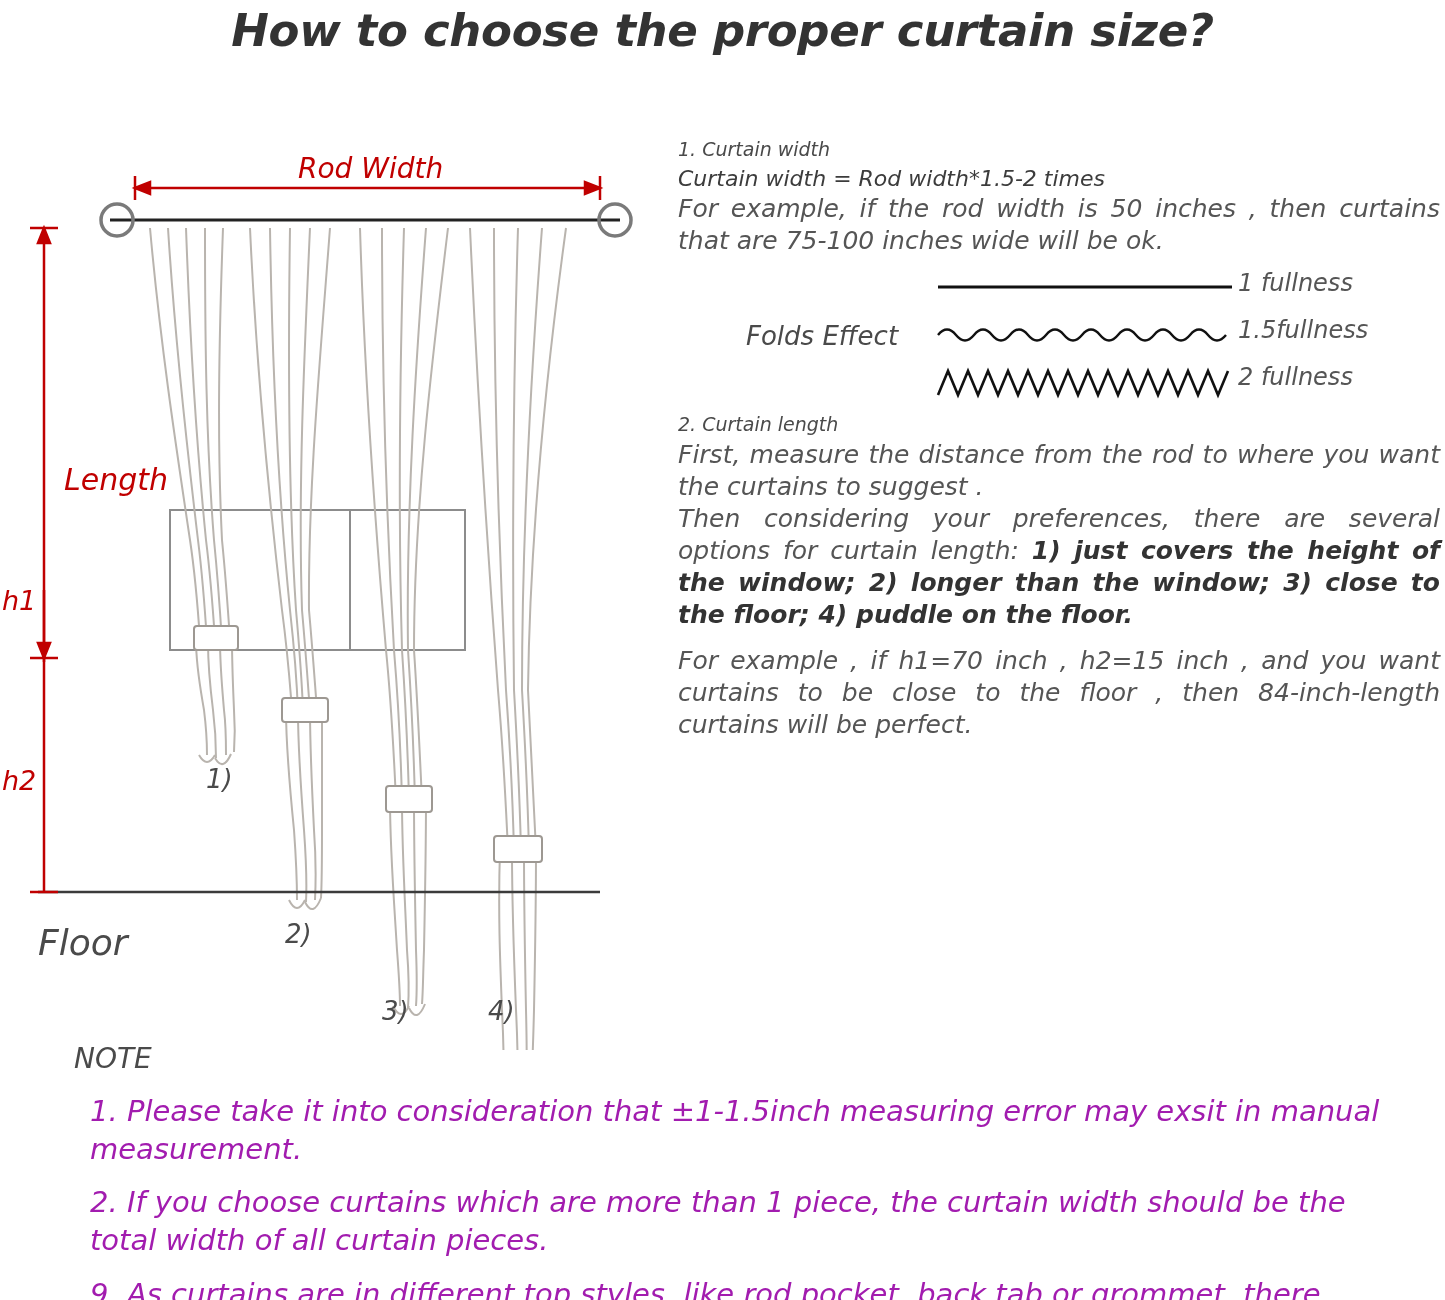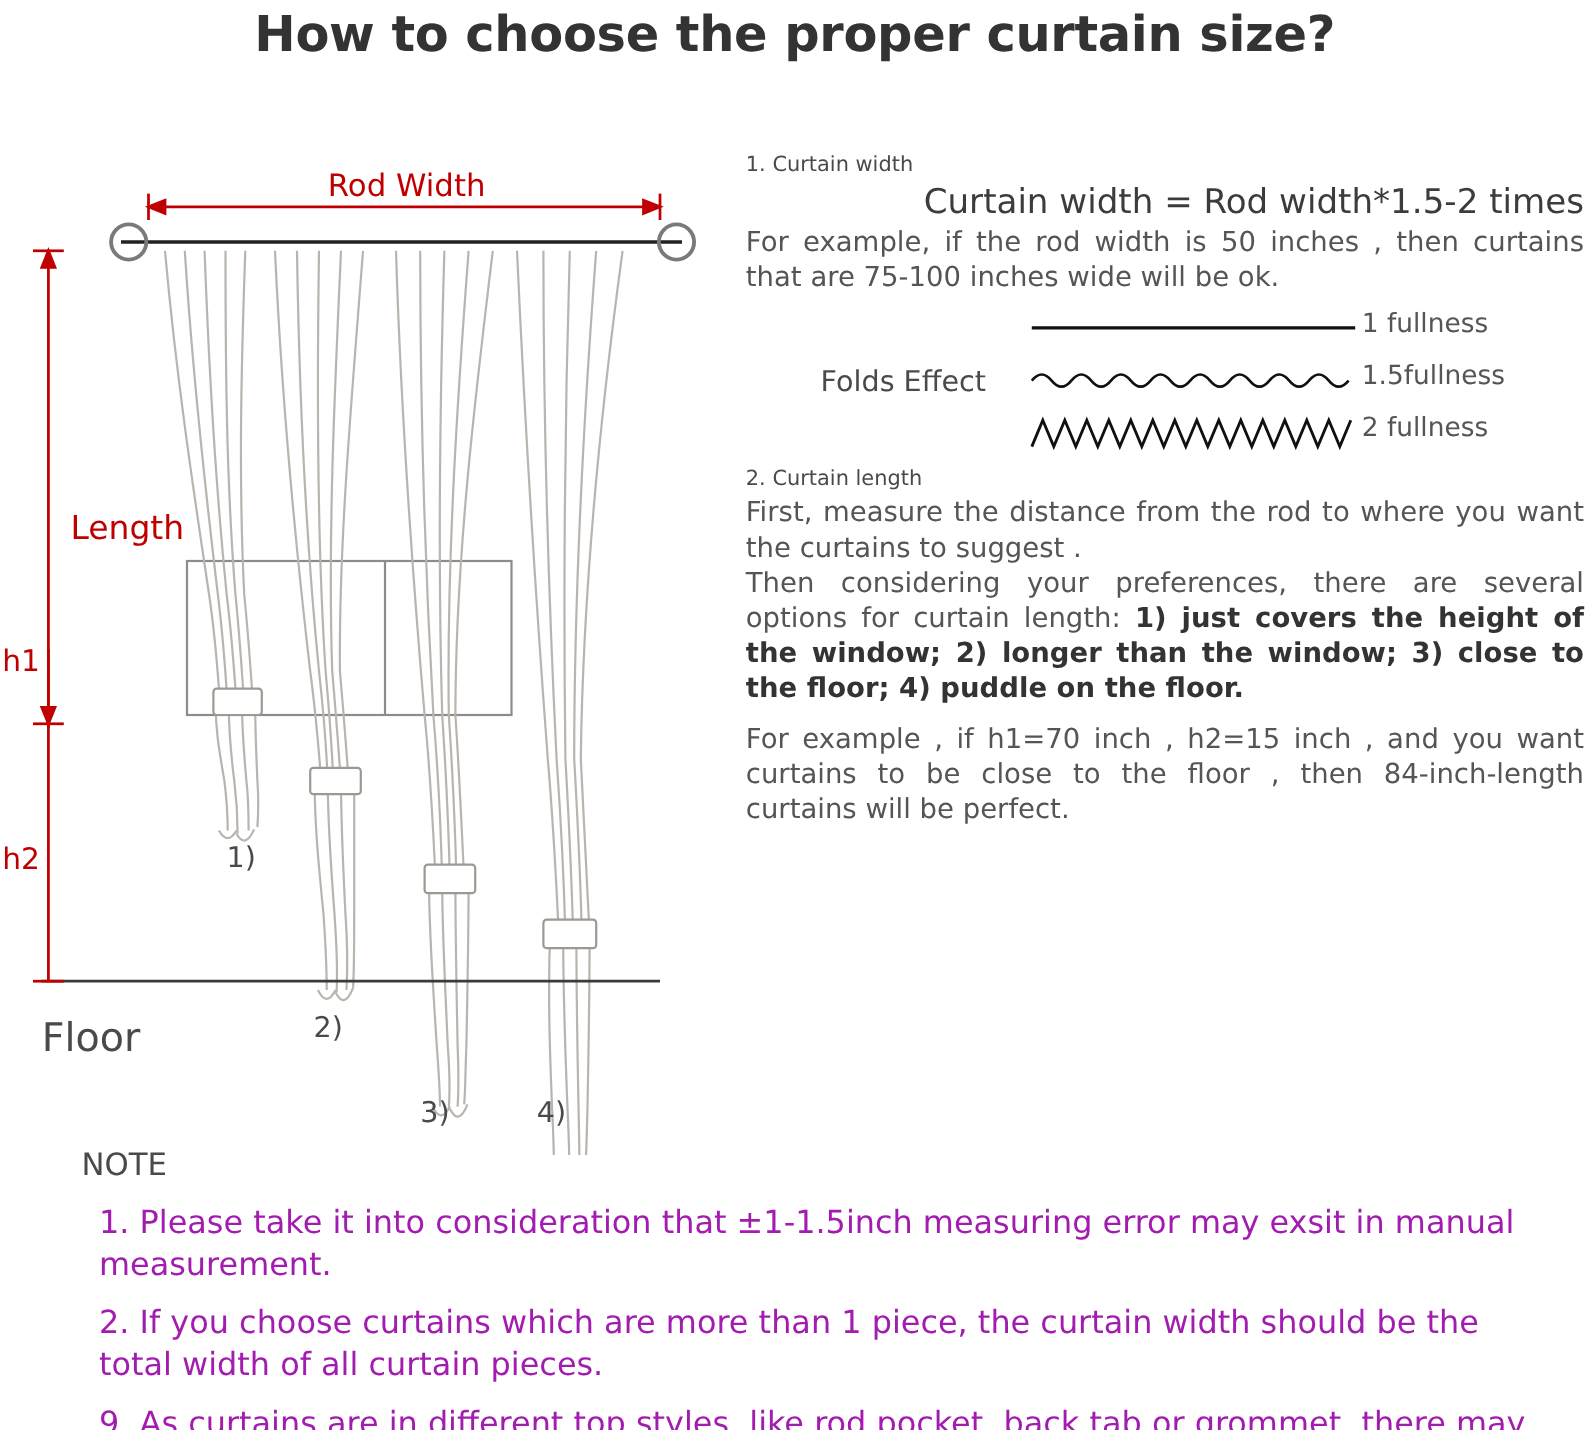--- a/index.html
+++ b/index.html
@@ -3,21 +3,21 @@
 <meta charset="utf-8">
 <style>
   html,body{margin:0;padding:0;background:#ffffff;}
   body{
     width:1445px;height:1300px;
     font-family:"DejaVu Sans","Liberation Sans",sans-serif;
     color:#3d3d3d;
     position:relative;
     overflow:hidden;
   }
-  .page{position:relative;width:1333px;height:1300px;}
+  .page{position:relative;width:1333px;height:1300px;font-style:italic;}
 
   .title{
     position:absolute;left:0;top:4px;width:1445px;
     text-align:center;
     font-size:45px;font-weight:bold;color:#333;
     letter-spacing:-0.3px;
   }
 
   
   .diagram{position:absolute;left:0;top:110px;width:660px;height:940px;}
@@ -28,21 +28,21 @@
     position:absolute;left:678px;top:138px;width:762px;
   }
   .h-sec{
     font-size:19px;color:#4a4a4a;margin:0 0 4px 0;font-weight:400;
   }
   .p{
     font-size:25px;line-height:1.28;color:#555;margin:0;
     text-align:justify;
   }
   .strongline{
-    font-size:31px;color:#3c3c3c;margin:6px 0 2px 0;font-weight:500;text-align:right;
+    font-size:22px;color:#3c3c3c;margin:6px 0 2px 0;font-weight:500;
   }
   .b{font-weight:bold;color:#333;}
 
   
   .folds{
     position:relative;margin:16px 0 10px 0;height:130px;
   }
   .folds-label{
     position:absolute;left:68px;top:48px;font-size:26px;color:#4a4a4a;
   }

